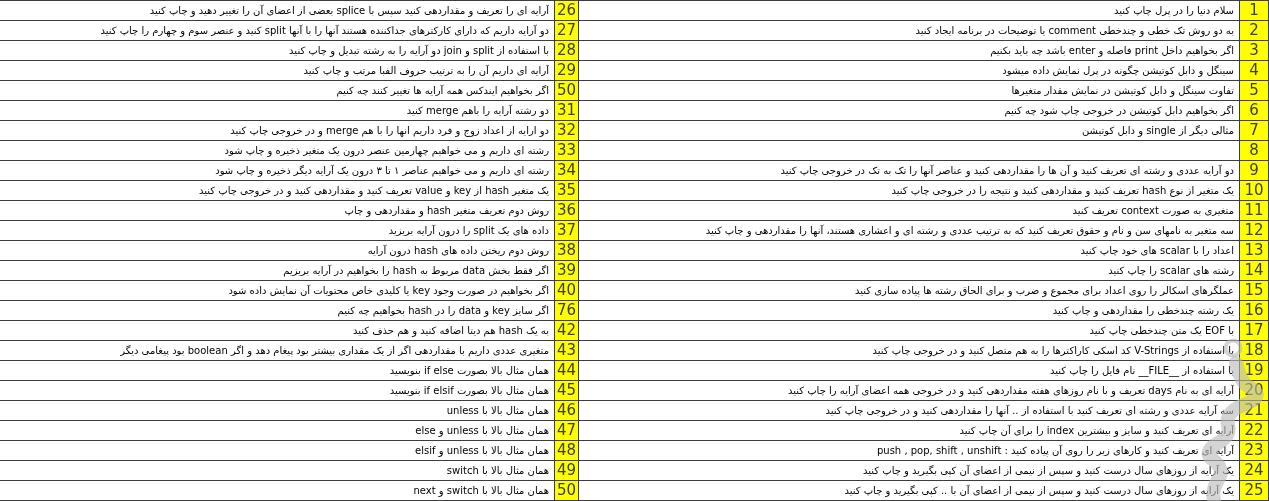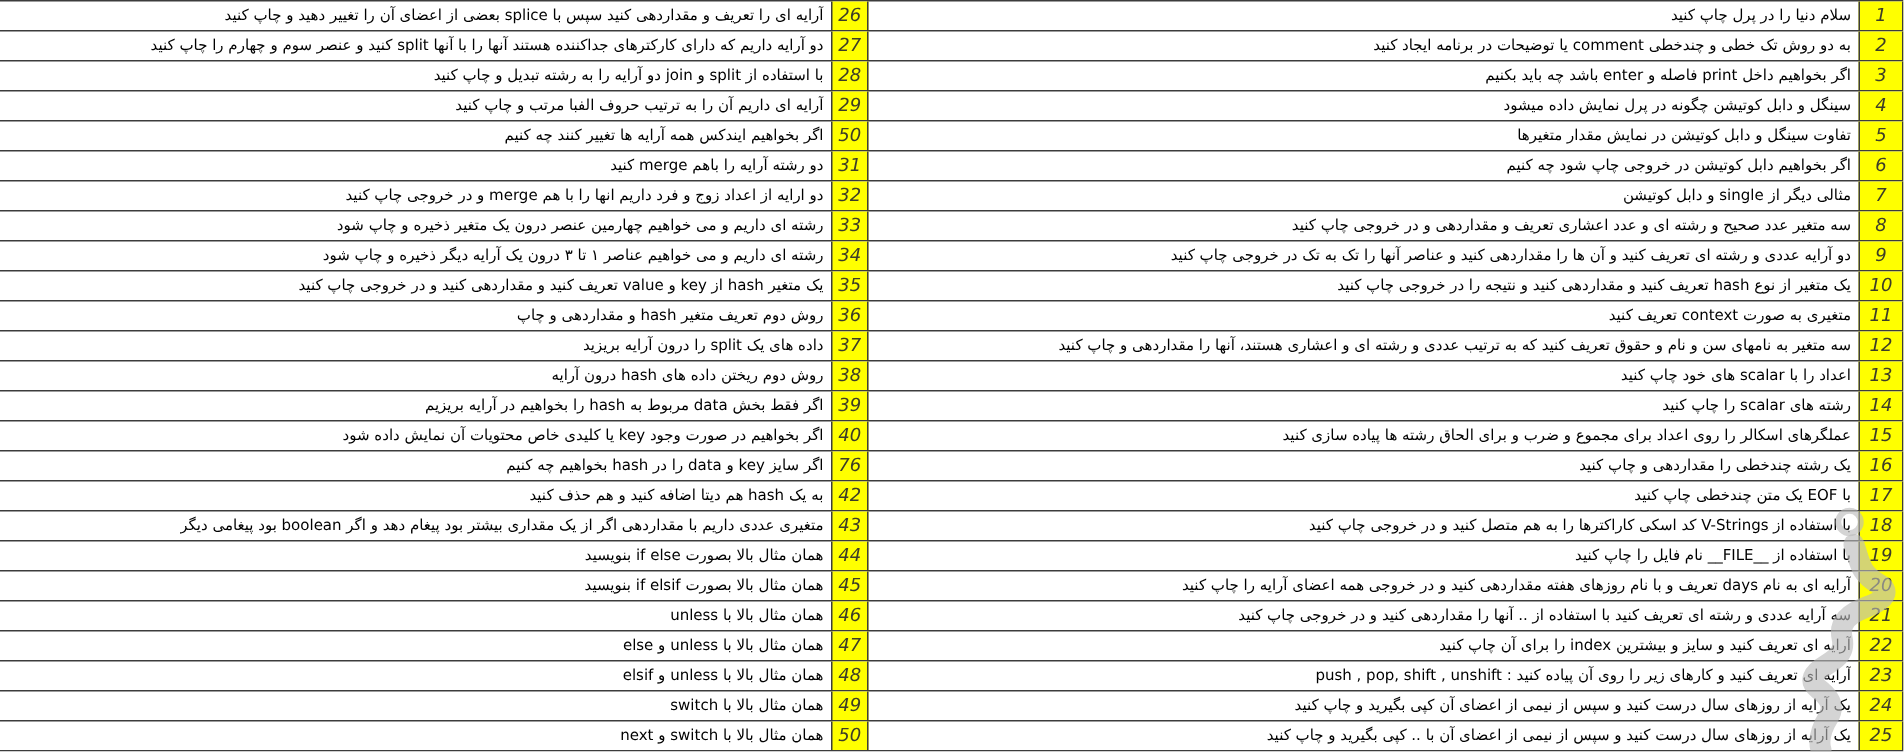--- a/index.html
+++ b/index.html
@@ -19,23 +19,22 @@
     border-top:1px solid var(--grid);background:#ffffff;
   }
   .row{
     position:relative;height:20px;box-sizing:border-box;
     border-bottom:1px solid var(--grid);
   }
   .num{
     position:absolute;top:0;height:19px;box-sizing:border-box;
     background:var(--num-bg);color:var(--num-fg);
     border-left:1px solid var(--grid);border-right:1px solid var(--grid);
-    font-size:12px;line-height:19px;text-align:center;
+    font-size:15px;line-height:19px;text-align:center;
     cursor:cell;
-    font-style:italic;
   }
   .num-right{right:0;width:30px;}
   .num-left{left:554px;width:25px;}
   .txt{
     position:absolute;top:0;height:19px;line-height:19.5px;
     direction:rtl;white-space:nowrap;overflow:hidden;
     font-size:10px;color:var(--txt);cursor:cell;
   }
   .txt-right{right:35px;max-width:652px;}
   .txt-left{right:720px;max-width:549px;}
@@ -92,21 +91,20 @@
   </div>
 
   <div class="row">
     <div class="txt txt-right" dir="rtl">مثالی دیگر از single و دابل کوتیشن</div>
     <div class="num num-right">7</div>
     <div class="txt txt-left" dir="rtl">دو ارایه از اعداد زوج و فرد داریم انها را با هم merge و در خروجی چاپ کنید</div>
     <div class="num num-left">32</div>
   </div>
 
   <div class="row">
-    <div class="txt txt-right" dir="rtl">سه متغیر عدد صحیح و رشته ای و عدد اعشاری تعریف و مقداردهی و در خروجی چاپ کنید</div>
     <div class="num num-right">8</div>
     <div class="txt txt-left" dir="rtl">رشته ای داریم و می خواهیم چهارمین عنصر درون یک متغیر ذخیره و چاپ شود</div>
     <div class="num num-left">33</div>
   </div>
 
   <div class="row">
     <div class="txt txt-right" dir="rtl">دو آرایه عددی و رشته ای تعریف کنید و آن ها را مقداردهی کنید و عناصر آنها را تک به تک در خروجی چاپ کنید</div>
     <div class="num num-right">9</div>
     <div class="txt txt-left" dir="rtl">رشته ای داریم و می خواهیم عناصر ۱ تا ۳ درون یک آرایه دیگر ذخیره و چاپ شود</div>
     <div class="num num-left">34</div>

